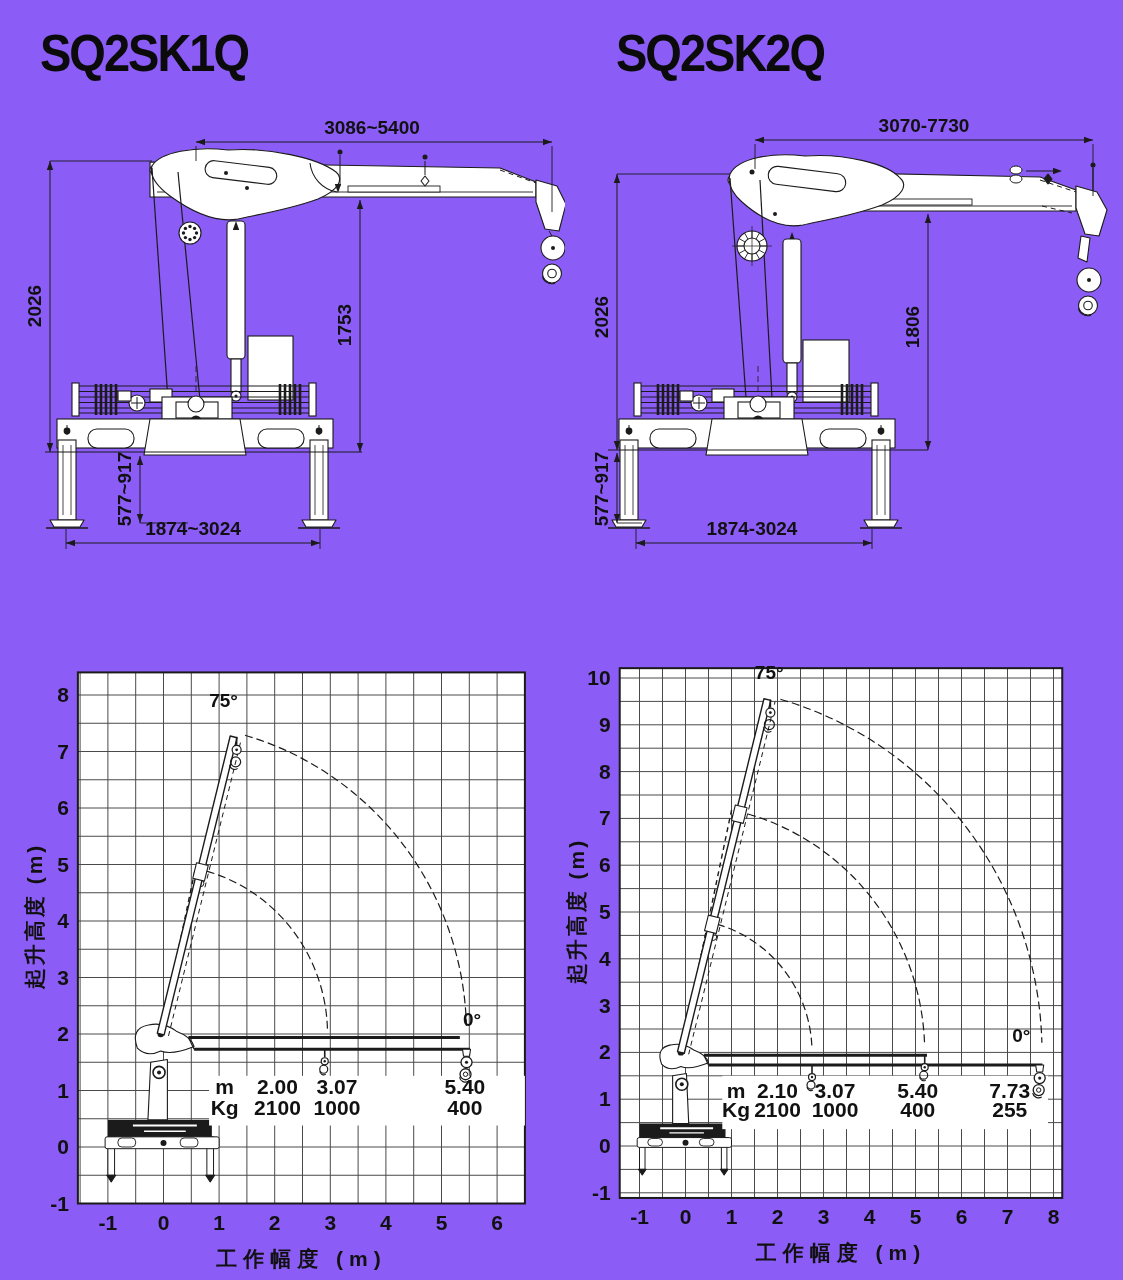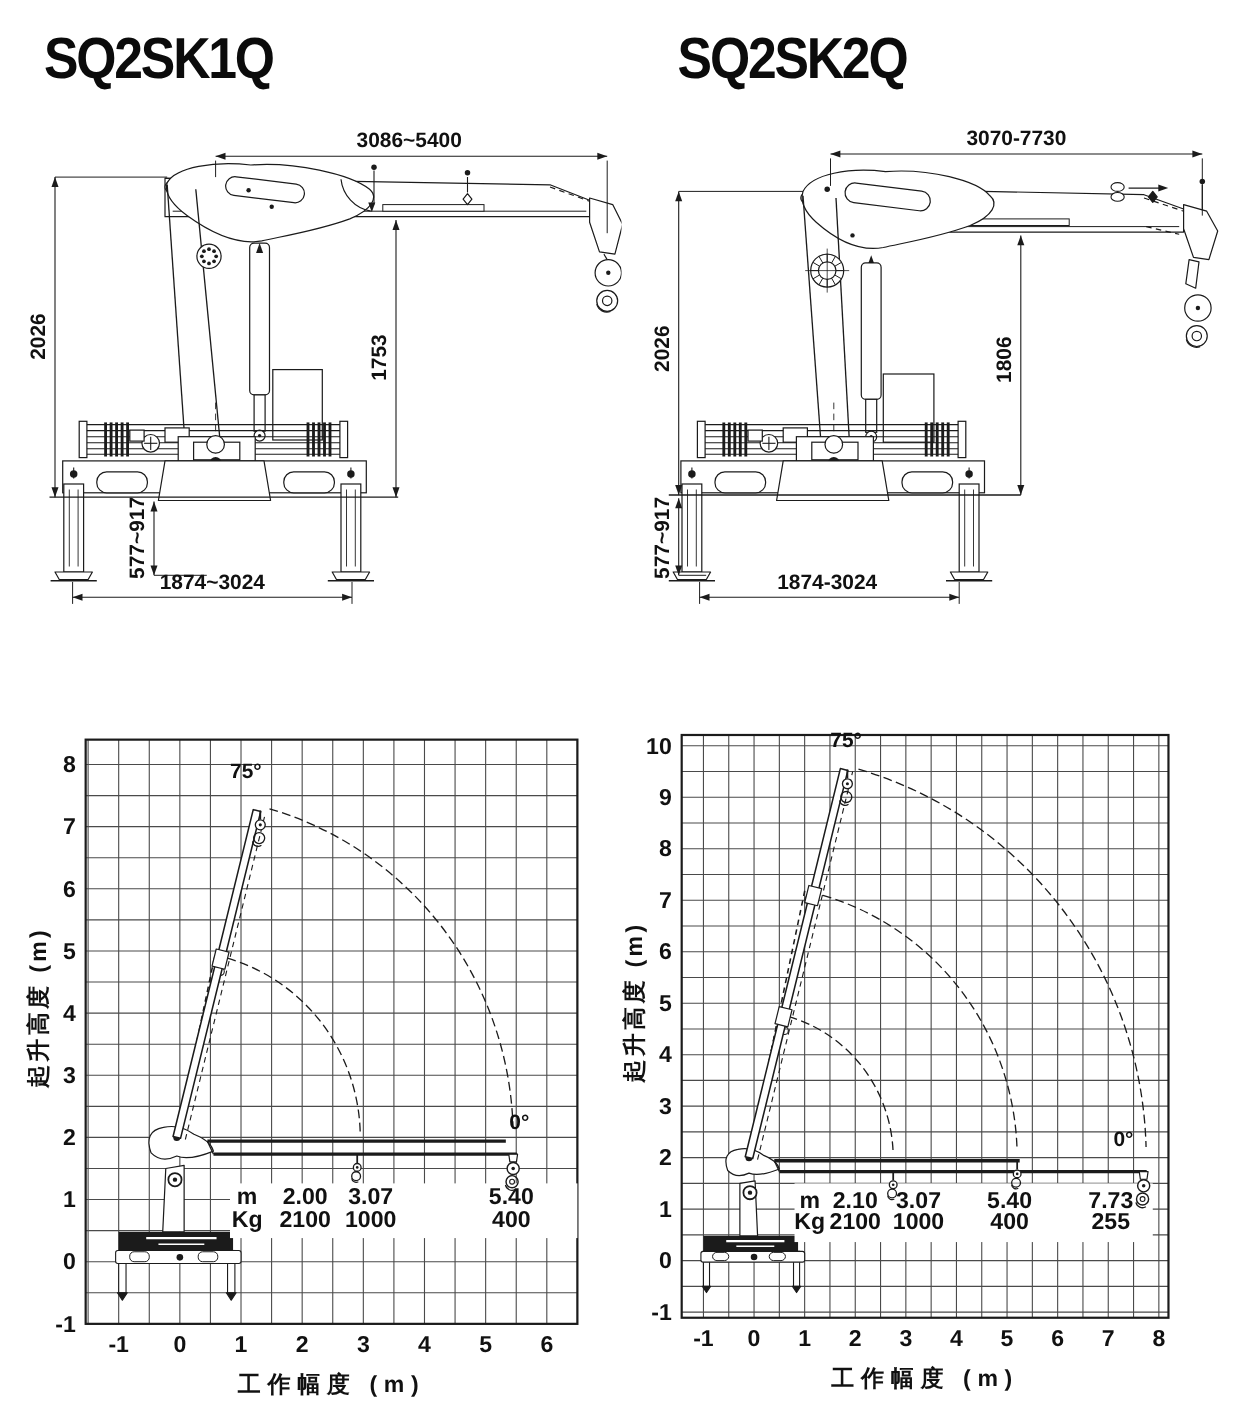--- a/index.html
+++ b/index.html
@@ -1,16 +1,16 @@
 <!DOCTYPE html>
 <html><head>
 <meta charset="utf-8">
 <style>
   html,body{margin:0;padding:0;background:#e8e8e8;}
-  .page{position:relative;width:1123px;height:1280px;background:#ffffff;overflow:hidden;
+  .page{position:relative;width:1123px;height:1280px;background:#8b5cf6;overflow:hidden;
         font-family:"Liberation Sans",sans-serif;}
   .model-title{position:absolute;font-weight:900;font-size:47px;letter-spacing:-2px;
         color:#0b0b0b;transform:scaleY(1.12);transform-origin:top left;}
   #title1{left:40px;top:22px;}
   #title2{left:616px;top:22px;}
   svg{position:absolute;}
   svg text{font-family:"Liberation Sans",sans-serif;fill:#111;}
   .t-dim{font-size:19px;font-weight:700;}
   .t-tick{font-size:21px;font-weight:700;}
   .t-table{font-size:21px;font-weight:700;}

